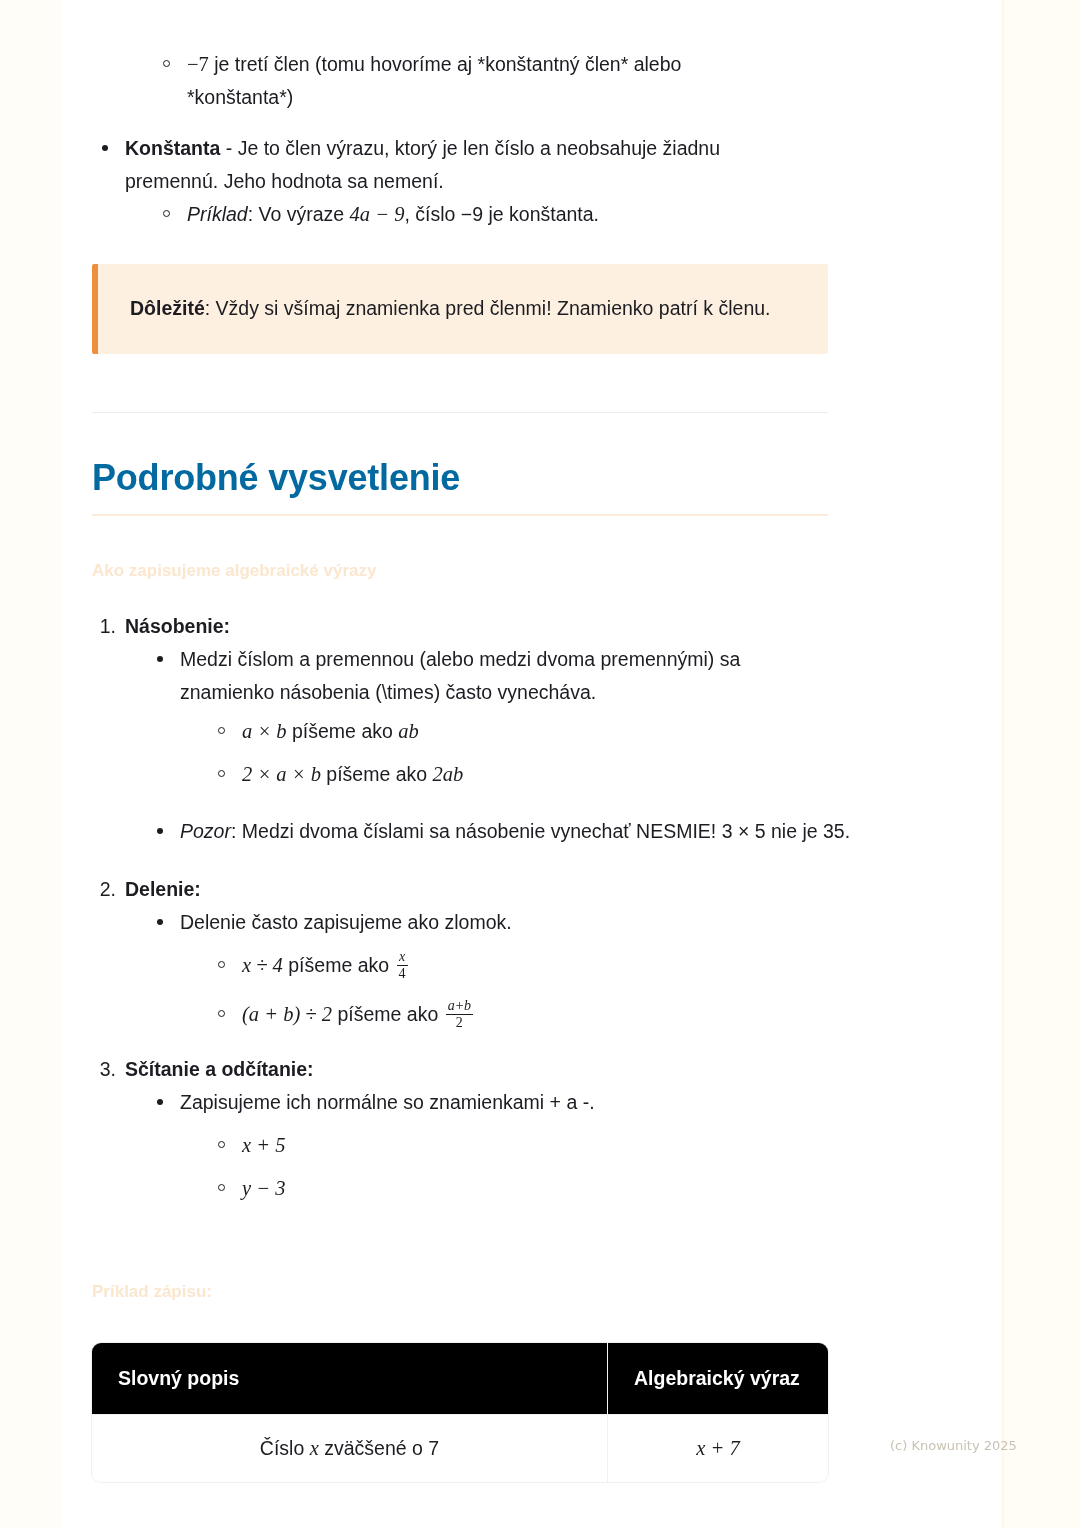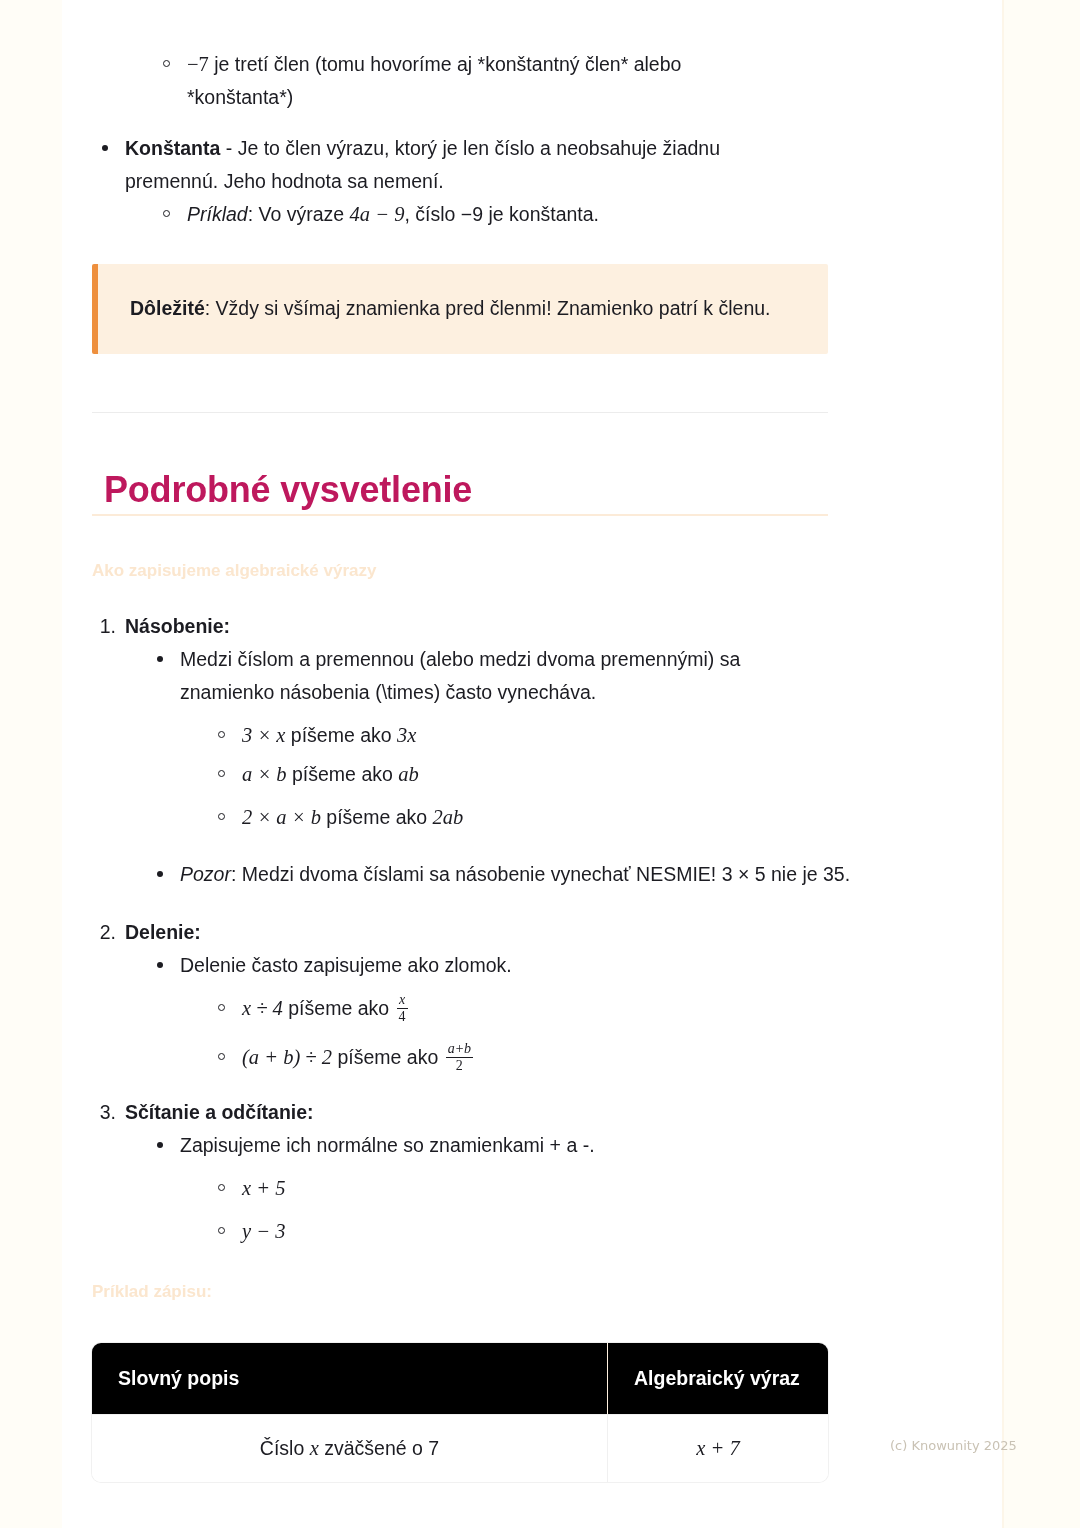--- a/index.html
+++ b/index.html
@@ -140,24 +140,24 @@
     left: 92px;
     width: 736px;
     height: 1px;
     background: #ececec;
   }
   .h1 {
     position: absolute;
     left: 92px;
     font-size: 36px;
     font-weight: 700;
-    color: #be185d;
+    color: #0369a1;
     letter-spacing: -0.2px;
     line-height: 44px;
-    margin: 12px;
+    margin: 0;
   }
   .h1-rule {
     position: absolute;
     left: 92px;
     width: 736px;
     height: 2px;
     background: #fcebd8;
   }
   .h2 {
     position: absolute;
@@ -294,24 +294,20 @@
     <ol class="numlist">
 
       <li>
         <span class="num">1.</span>
         <b>Násobenie:</b>
         <ul class="sublist">
           <li class="li1" style="margin-left:22px; width:640px;">
             <span class="bullet"></span>
             <span>Medzi číslom a premennou (alebo medzi dvoma premennými) sa znamienko násobenia (\times) často vynecháva.</span>
             <ul class="sublist">
-              <li class="li2" style="margin-left:29px; margin-top:10px;">
-                <span class="circle"></span>
-                <span class="math"><span class="v">3 × x</span></span><span> píšeme ako </span><span class="math"><span class="v">3x</span></span>
-              </li>
               <li class="li2" style="margin-left:29px; margin-top:6px;">
                 <span class="circle"></span>
                 <span class="math"><span class="v">a × b</span></span><span> píšeme ako </span><span class="math"><span class="v">ab</span></span>
               </li>
               <li class="li2" style="margin-left:29px; margin-top:10px;">
                 <span class="circle"></span>
                 <span class="math"><span class="v">2 × a × b</span></span><span> píšeme ako </span><span class="math"><span class="v">2ab</span></span>
               </li>
             </ul>
           </li>

